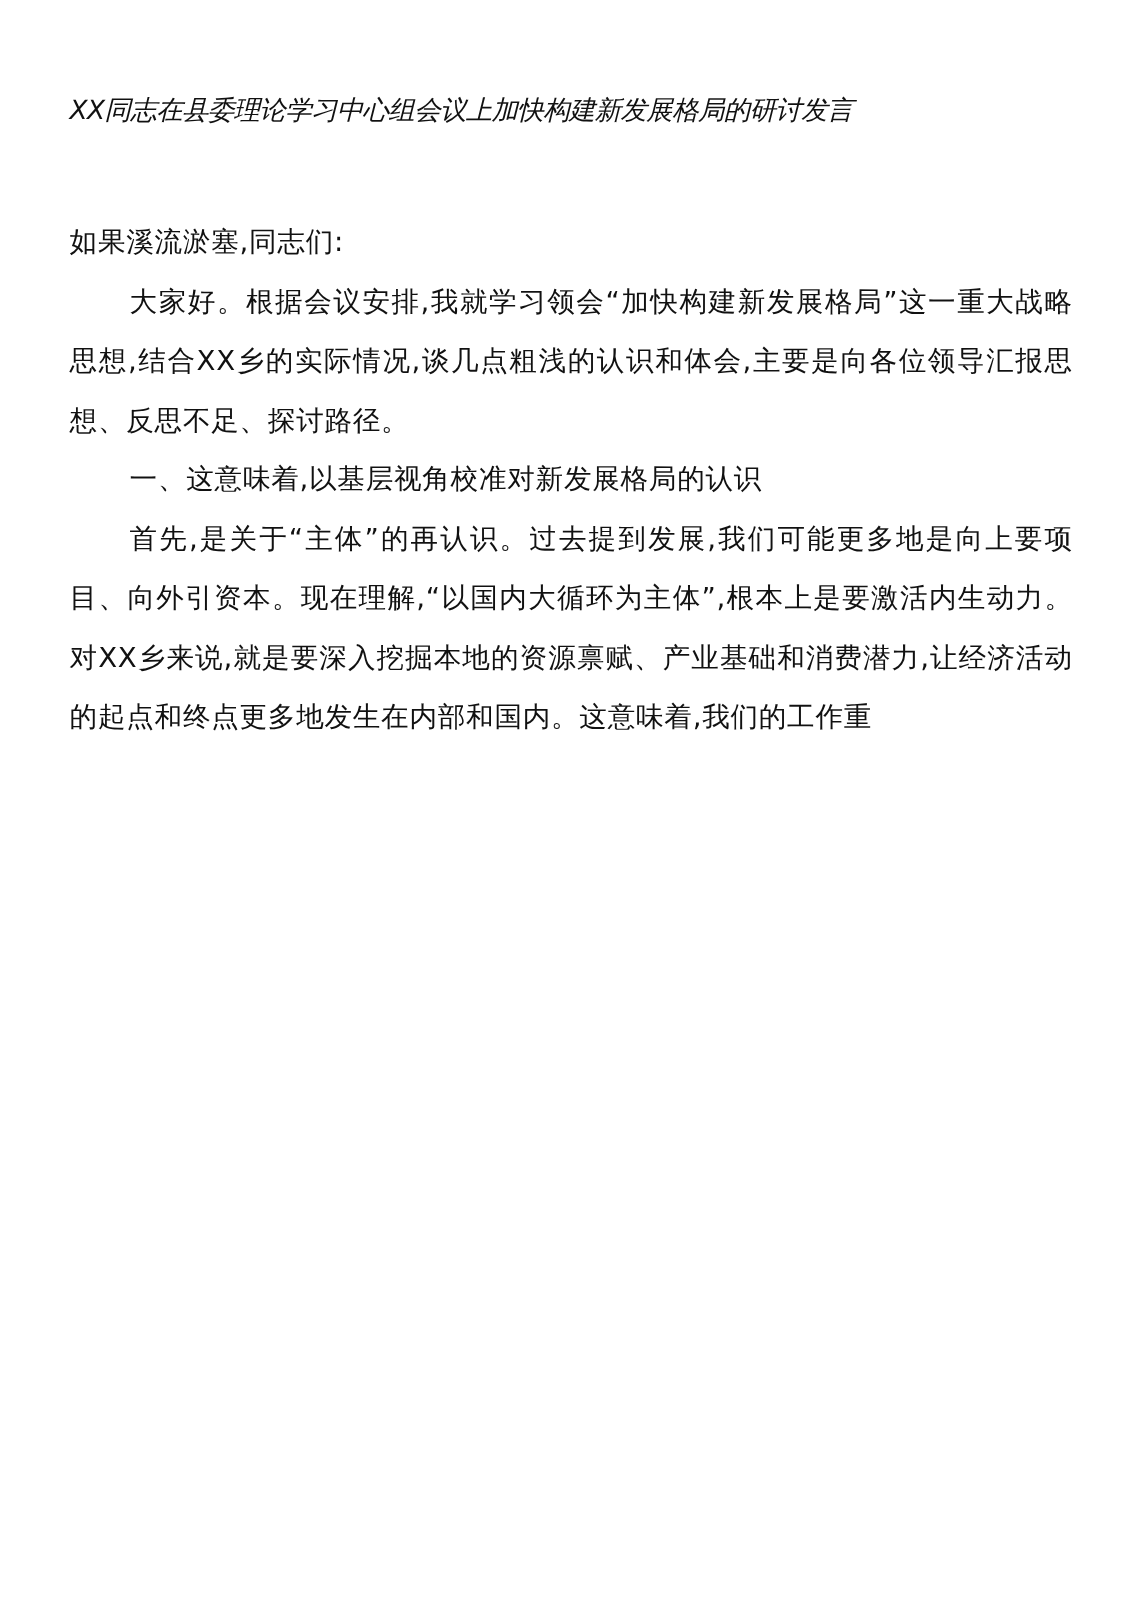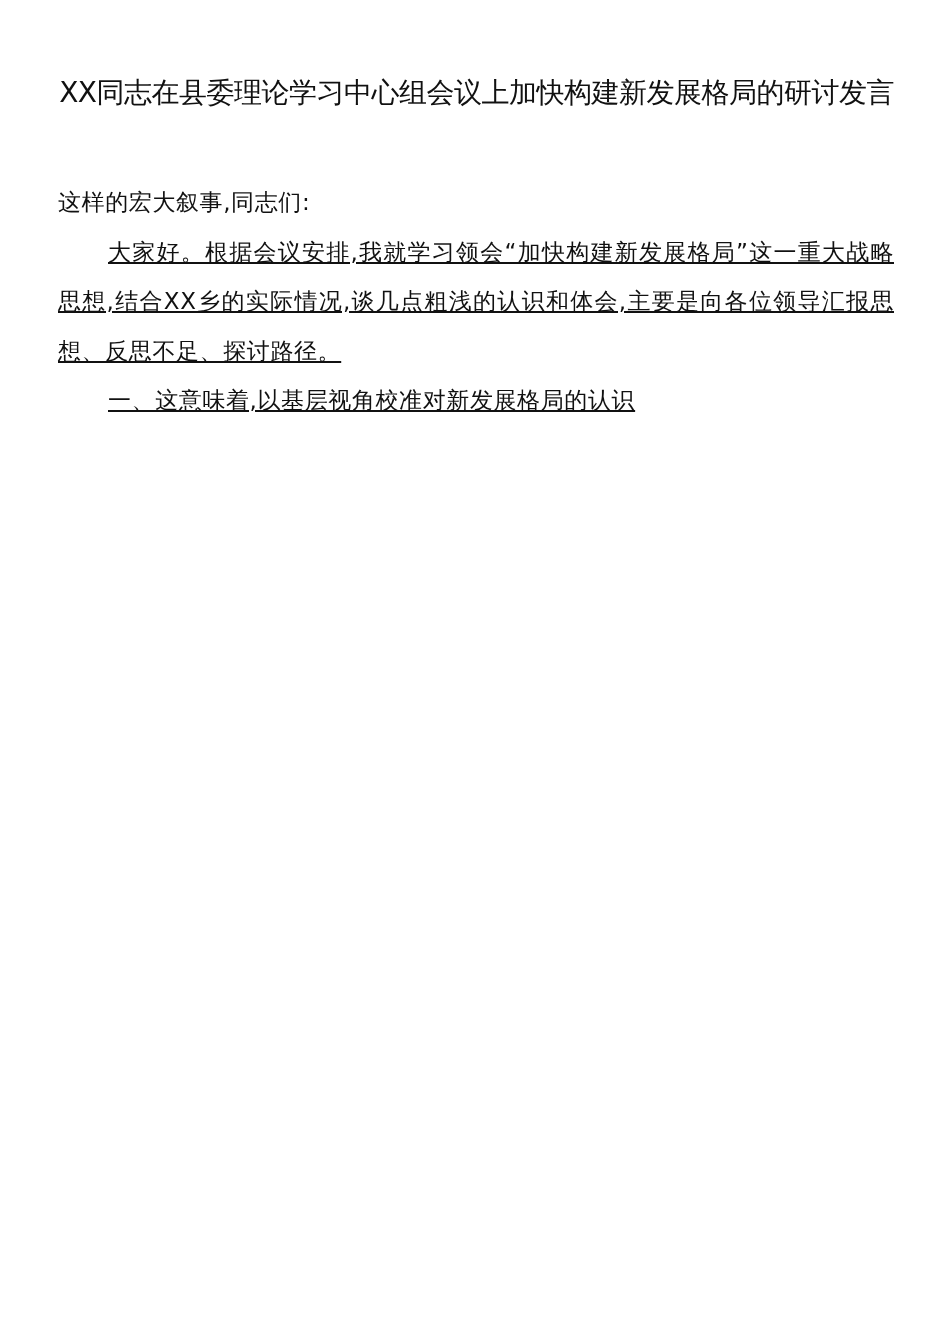--- a/index.html
+++ b/index.html
@@ -15,46 +15,47 @@
       font-family: "DejaVu Sans", "Liberation Sans", sans-serif;
       color: #111111;
     }
     .page {
       position: absolute;
       left: 58px;
       top: 66px;
       width: 836px;
     }
     .title {
-      text-align: right;
-      font-size: 28px;
+      text-align: left;
+      font-size: 22px;
       line-height: 54px;
       font-weight: normal;
       margin: 0;
       letter-spacing: -0.5px;
+      font-style: italic;
     }
     .body-text {
       margin-top: 58px;
     }
     .para {
       font-size: 23px;
       line-height: 49.5px;
       margin: 0;
       text-align: justify;
       letter-spacing: 0.6px;
     }
     .para.indent {
       text-indent: 50px;
-      text-decoration: underline;
     }
   </style>
 </head>
 <body>
 
 <div class="page">
   <h1 class="title">XX同志在县委理论学习中心组会议上加快构建新发展格局的研讨发言</h1>
 
   <div class="body-text">
-    <p class="para">这样的宏大叙事,同志们:</p>
+    <p class="para">如果溪流淤塞,同志们:</p>
     <p class="para indent">大家好。根据会议安排,我就学习领会“加快构建新发展格局”这一重大战略思想,结合XX乡的实际情况,谈几点粗浅的认识和体会,主要是向各位领导汇报思想、反思不足、探讨路径。</p>
     <p class="para indent">一、这意味着,以基层视角校准对新发展格局的认识</p>
+    <p class="para indent">首先,是关于“主体”的再认识。过去提到发展,我们可能更多地是向上要项目、向外引资本。现在理解,“以国内大循环为主体”,根本上是要激活内生动力。对XX乡来说,就是要深入挖掘本地的资源禀赋、产业基础和消费潜力,让经济活动的起点和终点更多地发生在内部和国内。这意味着,我们的工作重</p>
   </div>
 </div>
 
 </body></html>

